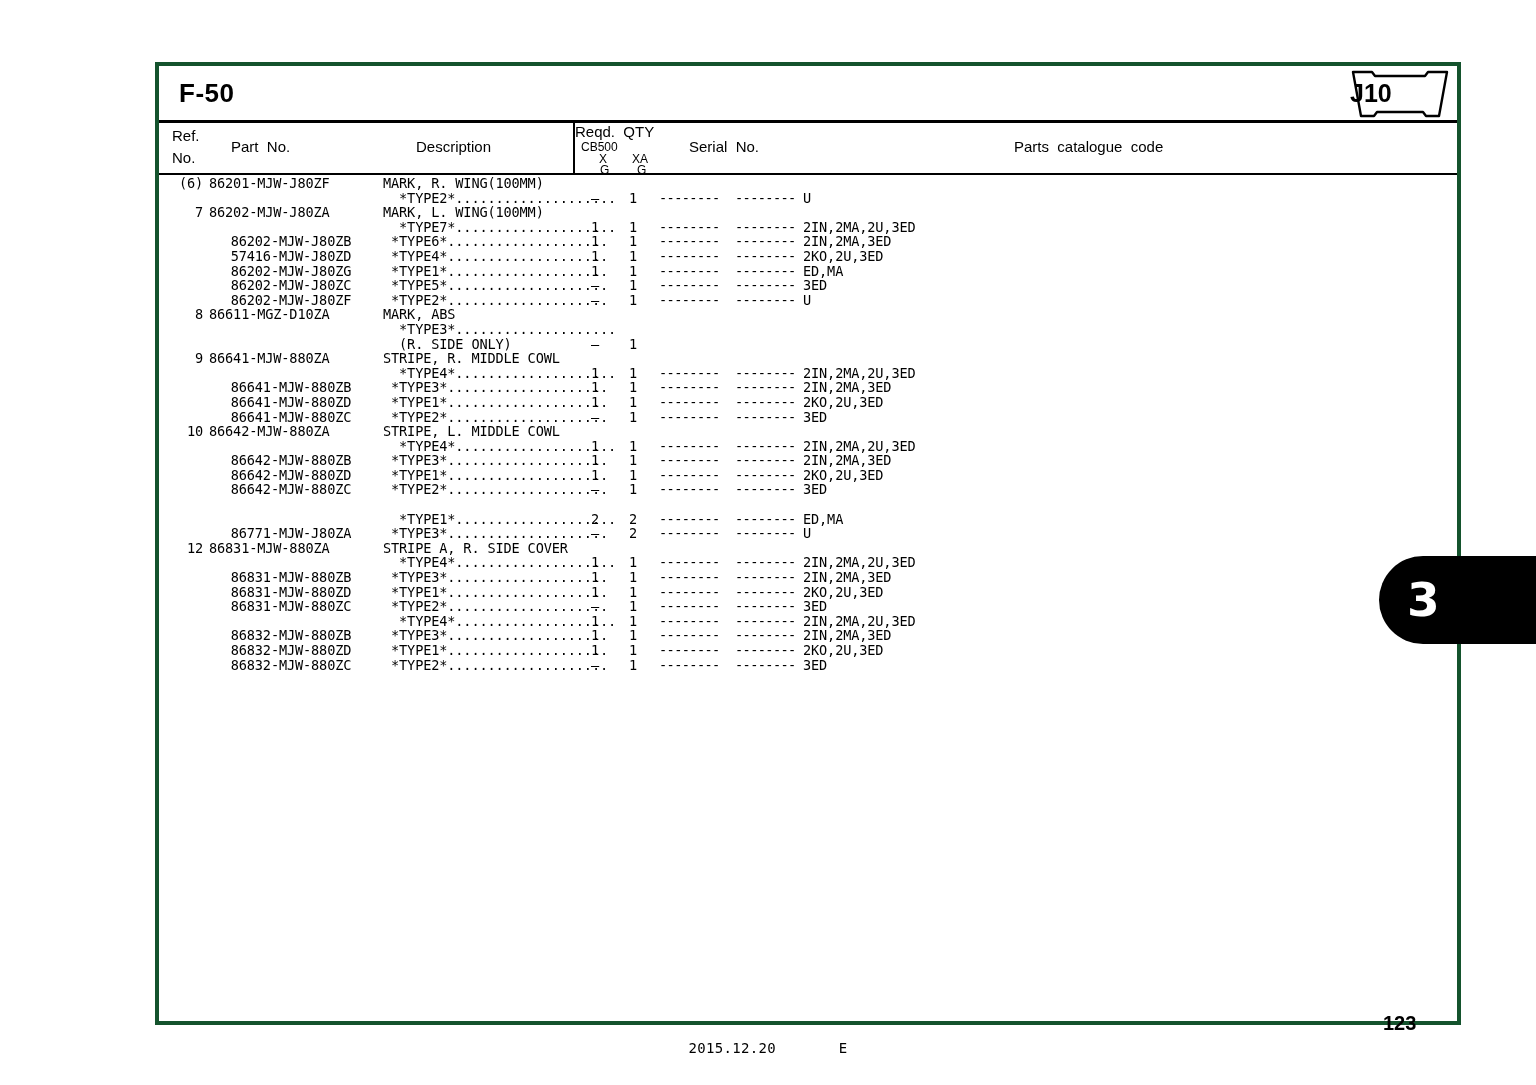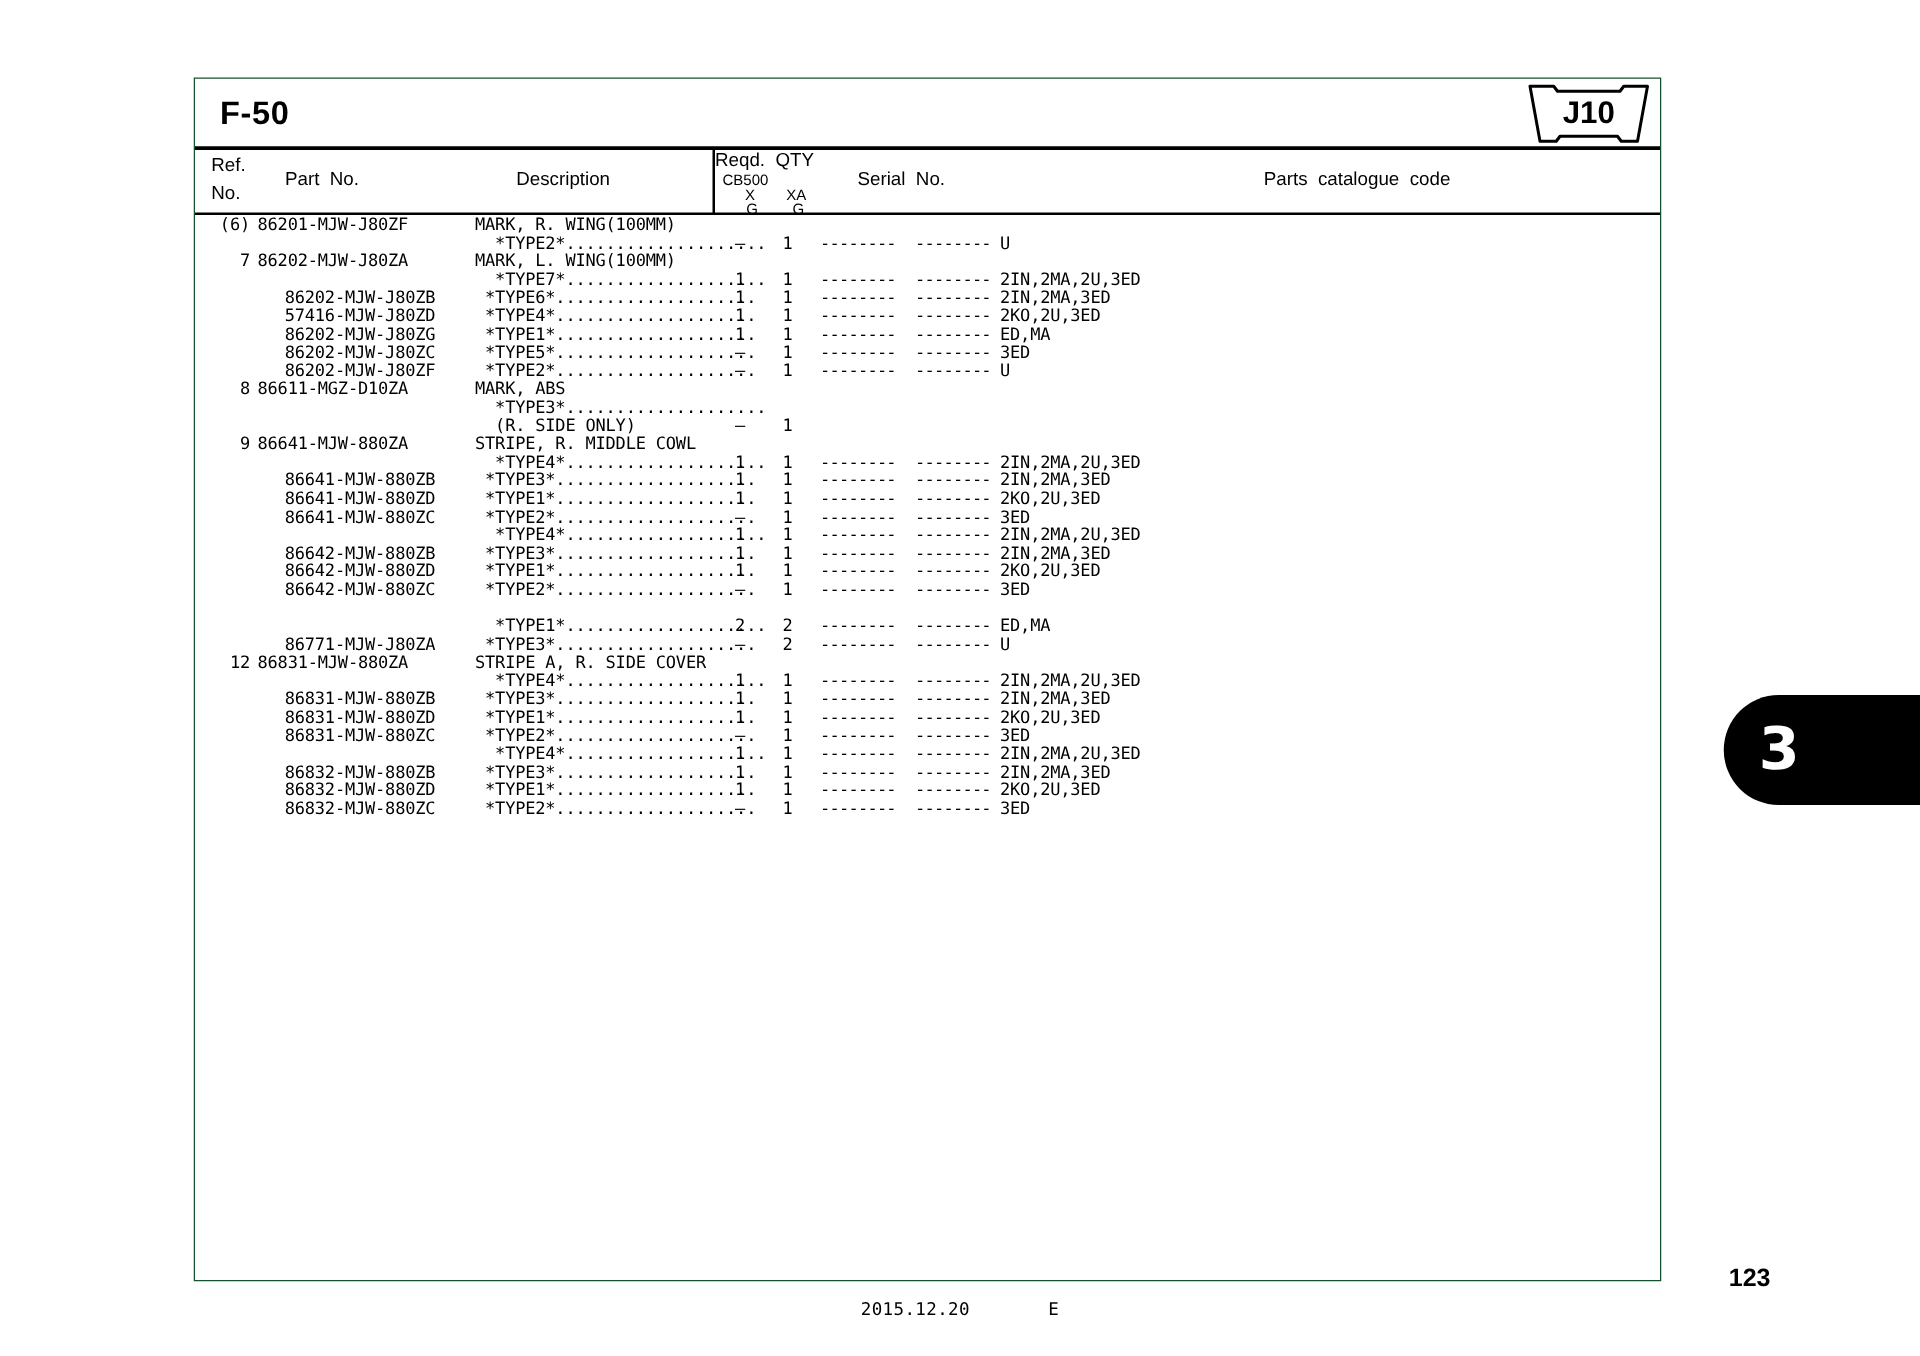--- a/index.html
+++ b/index.html
@@ -14,23 +14,23 @@
     font-family: "Liberation Sans", sans-serif;
     color: #000000;
     overflow: hidden;
   }
 
   
   #page-frame {
     position: absolute;
     left: 155px;
     top: 62px;
-    width: 1174px;
+    width: 1306px;
     height: 963px;
-    border: 1px solid #14532d;
+    border: 4px solid #14532d;
     box-sizing: border-box;
     background: #fff;
   }
 
   
   #title-bar {
     position: absolute;
     left: 0;
     top: 0;
     width: 100%;
@@ -62,21 +62,21 @@
     top: 3px;
     width: 100px;
     height: 50px;
   }
   #group-badge svg { display:block; }
   #group-badge-label {
     position: absolute;
     left: 0;
     top: 10px;
     width: 100px;
-    text-align: center;
+    text-align: left;
     font-size: 25px;
     font-weight: bold;
   }
 
   
   #col-header {
     position: absolute;
     left: 0;
     top: 57px;
     width: 100%;
@@ -256,20 +256,21 @@
       <div class="row"><div class="c-ref"></div><div class="c-part right">86202-MJW-J80ZC</div><div class="c-desc"> *TYPE5*....................</div><div class="c-qx">–</div><div class="c-qxa">1</div><div class="c-serial1">--------</div><div class="c-serial2">--------</div><div class="c-code">3ED</div></div>
       <div class="row"><div class="c-ref"></div><div class="c-part right">86202-MJW-J80ZF</div><div class="c-desc"> *TYPE2*....................</div><div class="c-qx">–</div><div class="c-qxa">1</div><div class="c-serial1">--------</div><div class="c-serial2">--------</div><div class="c-code">U</div></div>
       <div class="row"><div class="c-ref">8</div><div class="c-part">86611-MGZ-D10ZA</div><div class="c-desc">MARK, ABS</div><div class="c-qx"></div><div class="c-qxa"></div><div class="c-serial1"></div><div class="c-serial2"></div><div class="c-code"></div></div>
       <div class="row"><div class="c-ref"></div><div class="c-part"></div><div class="c-desc">  *TYPE3*....................</div><div class="c-qx"></div><div class="c-qxa"></div><div class="c-serial1"></div><div class="c-serial2"></div><div class="c-code"></div></div>
       <div class="row"><div class="c-ref"></div><div class="c-part"></div><div class="c-desc">  (R. SIDE ONLY)</div><div class="c-qx">–</div><div class="c-qxa">1</div><div class="c-serial1"></div><div class="c-serial2"></div><div class="c-code"></div></div>
       <div class="row"><div class="c-ref">9</div><div class="c-part">86641-MJW-880ZA</div><div class="c-desc">STRIPE, R. MIDDLE COWL</div><div class="c-qx"></div><div class="c-qxa"></div><div class="c-serial1"></div><div class="c-serial2"></div><div class="c-code"></div></div>
       <div class="row"><div class="c-ref"></div><div class="c-part"></div><div class="c-desc">  *TYPE4*....................</div><div class="c-qx">1</div><div class="c-qxa">1</div><div class="c-serial1">--------</div><div class="c-serial2">--------</div><div class="c-code">2IN,2MA,2U,3ED</div></div>
       <div class="row"><div class="c-ref"></div><div class="c-part right">86641-MJW-880ZB</div><div class="c-desc"> *TYPE3*....................</div><div class="c-qx">1</div><div class="c-qxa">1</div><div class="c-serial1">--------</div><div class="c-serial2">--------</div><div class="c-code">2IN,2MA,3ED</div></div>
       <div class="row"><div class="c-ref"></div><div class="c-part right">86641-MJW-880ZD</div><div class="c-desc"> *TYPE1*....................</div><div class="c-qx">1</div><div class="c-qxa">1</div><div class="c-serial1">--------</div><div class="c-serial2">--------</div><div class="c-code">2KO,2U,3ED</div></div>
       <div class="row"><div class="c-ref"></div><div class="c-part right">86641-MJW-880ZC</div><div class="c-desc"> *TYPE2*....................</div><div class="c-qx">–</div><div class="c-qxa">1</div><div class="c-serial1">--------</div><div class="c-serial2">--------</div><div class="c-code">3ED</div></div>
+      <div class="row"><div class="c-ref">10</div><div class="c-part">86642-MJW-880ZA</div><div class="c-desc">STRIPE, L. MIDDLE COWL</div><div class="c-qx"></div><div class="c-qxa"></div><div class="c-serial1"></div><div class="c-serial2"></div><div class="c-code"></div></div>
       <div class="row"><div class="c-ref"></div><div class="c-part"></div><div class="c-desc">  *TYPE4*....................</div><div class="c-qx">1</div><div class="c-qxa">1</div><div class="c-serial1">--------</div><div class="c-serial2">--------</div><div class="c-code">2IN,2MA,2U,3ED</div></div>
       <div class="row"><div class="c-ref"></div><div class="c-part right">86642-MJW-880ZB</div><div class="c-desc"> *TYPE3*....................</div><div class="c-qx">1</div><div class="c-qxa">1</div><div class="c-serial1">--------</div><div class="c-serial2">--------</div><div class="c-code">2IN,2MA,3ED</div></div>
       <div class="row"><div class="c-ref"></div><div class="c-part right">86642-MJW-880ZD</div><div class="c-desc"> *TYPE1*....................</div><div class="c-qx">1</div><div class="c-qxa">1</div><div class="c-serial1">--------</div><div class="c-serial2">--------</div><div class="c-code">2KO,2U,3ED</div></div>
       <div class="row"><div class="c-ref"></div><div class="c-part right">86642-MJW-880ZC</div><div class="c-desc"> *TYPE2*....................</div><div class="c-qx">–</div><div class="c-qxa">1</div><div class="c-serial1">--------</div><div class="c-serial2">--------</div><div class="c-code">3ED</div></div>
       <div class="row"><div class="c-ref"></div><div class="c-part"></div><div class="c-desc"></div><div class="c-qx"></div><div class="c-qxa"></div><div class="c-serial1"></div><div class="c-serial2"></div><div class="c-code"></div></div>
       <div class="row"><div class="c-ref"></div><div class="c-part"></div><div class="c-desc">  *TYPE1*....................</div><div class="c-qx">2</div><div class="c-qxa">2</div><div class="c-serial1">--------</div><div class="c-serial2">--------</div><div class="c-code">ED,MA</div></div>
       <div class="row"><div class="c-ref"></div><div class="c-part right">86771-MJW-J80ZA</div><div class="c-desc"> *TYPE3*....................</div><div class="c-qx">–</div><div class="c-qxa">2</div><div class="c-serial1">--------</div><div class="c-serial2">--------</div><div class="c-code">U</div></div>
       <div class="row"><div class="c-ref">12</div><div class="c-part">86831-MJW-880ZA</div><div class="c-desc">STRIPE A, R. SIDE COVER</div><div class="c-qx"></div><div class="c-qxa"></div><div class="c-serial1"></div><div class="c-serial2"></div><div class="c-code"></div></div>
       <div class="row"><div class="c-ref"></div><div class="c-part"></div><div class="c-desc">  *TYPE4*....................</div><div class="c-qx">1</div><div class="c-qxa">1</div><div class="c-serial1">--------</div><div class="c-serial2">--------</div><div class="c-code">2IN,2MA,2U,3ED</div></div>
       <div class="row"><div class="c-ref"></div><div class="c-part right">86831-MJW-880ZB</div><div class="c-desc"> *TYPE3*....................</div><div class="c-qx">1</div><div class="c-qxa">1</div><div class="c-serial1">--------</div><div class="c-serial2">--------</div><div class="c-code">2IN,2MA,3ED</div></div>

